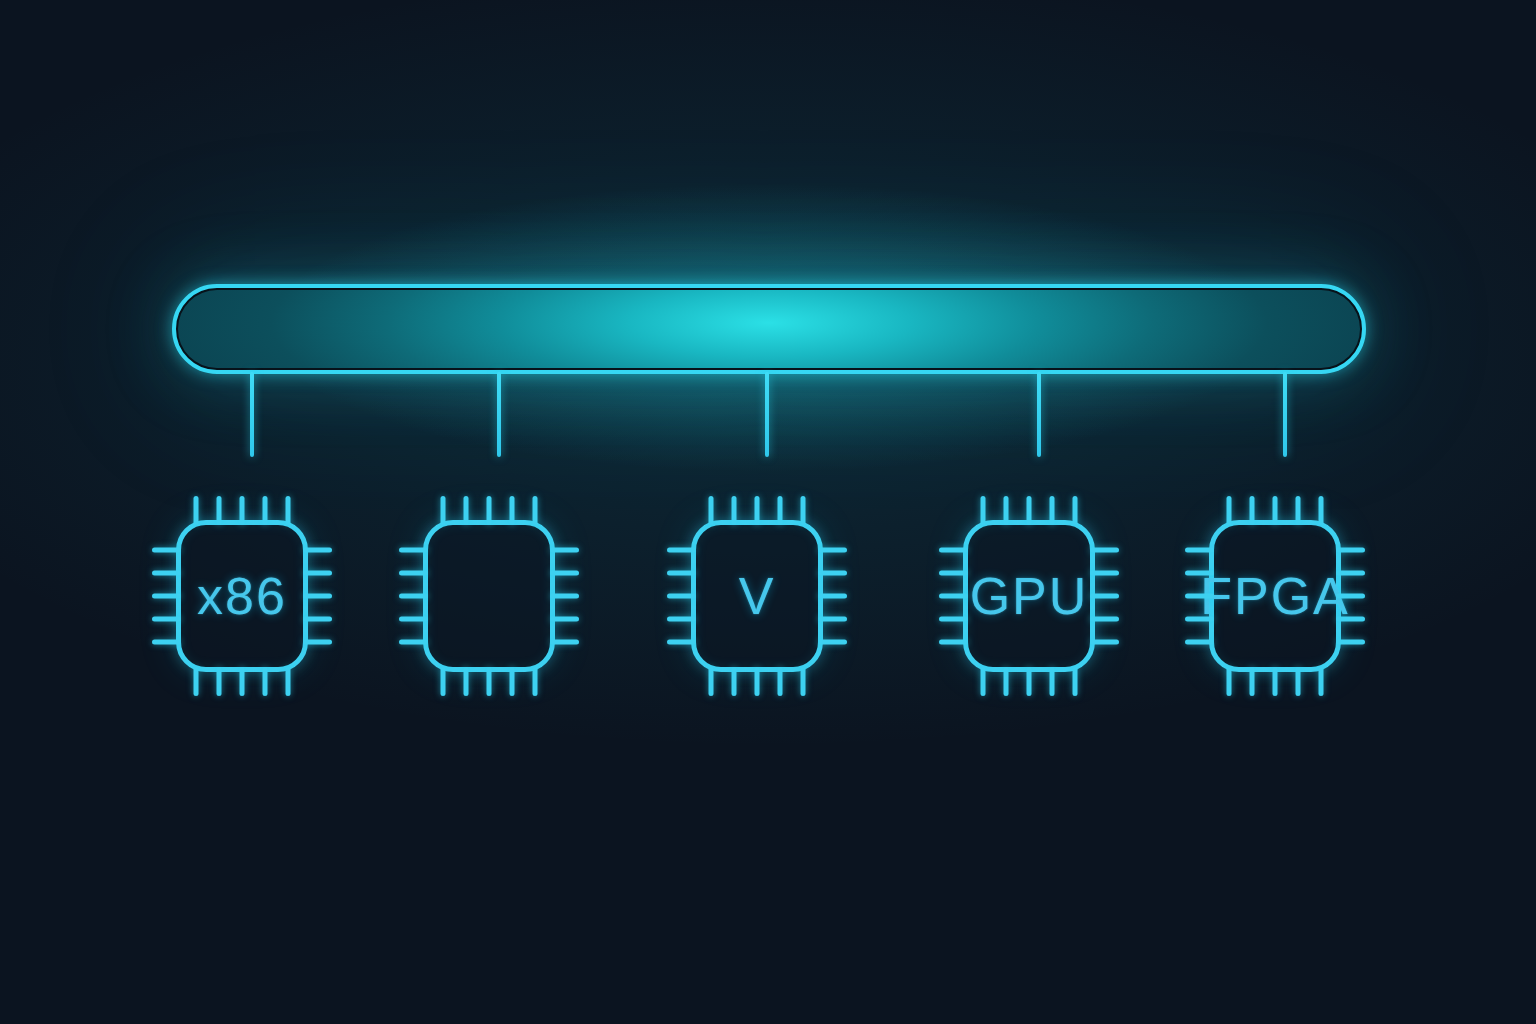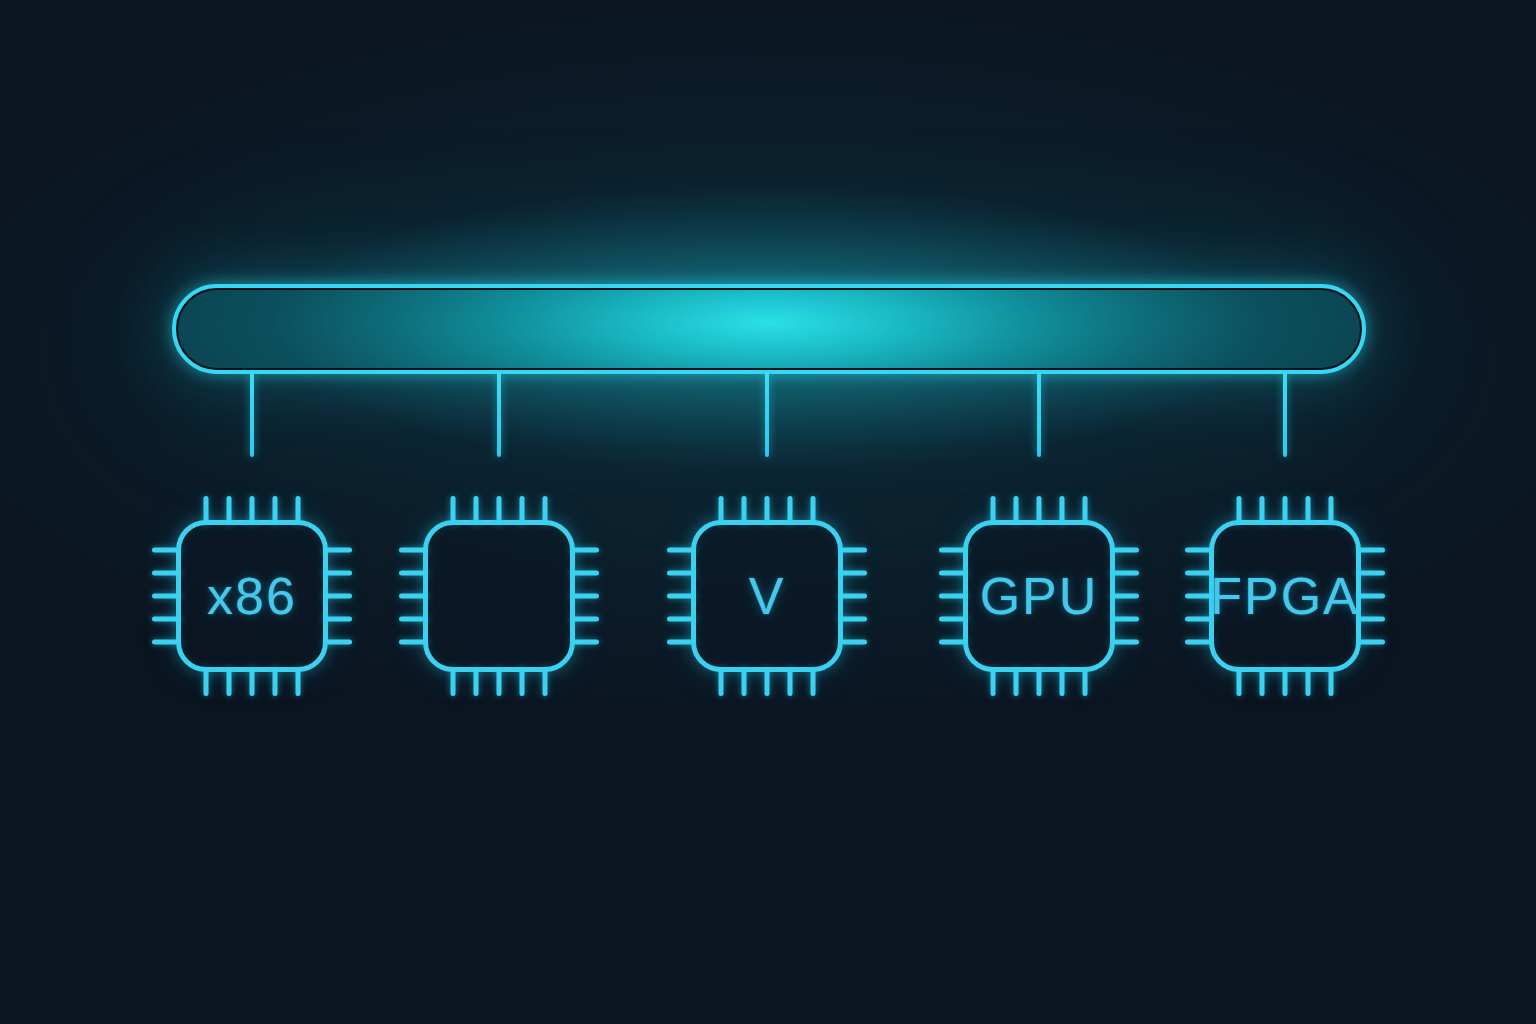--- a/index.html
+++ b/index.html
@@ -58,21 +58,21 @@
     height: 85px;
     border-radius: 2px;
     background: linear-gradient(180deg, #3fdcf6 0%, #2fc8ec 100%);
     box-shadow: 0 0 8px rgba(42,210,236,0.6);
   }
 
   
   .chip-unit {
     position: absolute;
     top: 520px;
-    width: 152px;
+    width: 132px;
     height: 152px;
     box-sizing: border-box;
     border: 5px solid var(--chip-stroke, #3dd1f1);
     border-radius: 30px;
     background: rgba(12,23,35,0.45);
     display: flex;
     align-items: center;
     justify-content: center;
     box-shadow:
       0 0 14px rgba(40,206,238,0.38),

